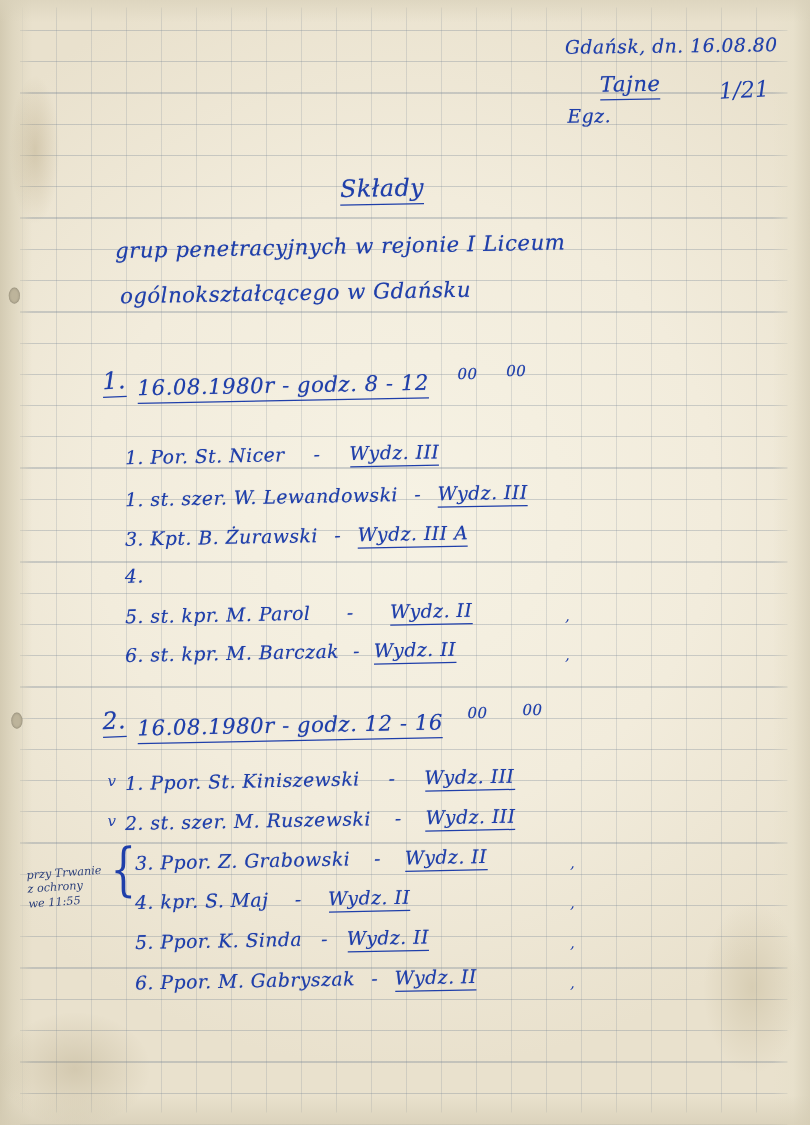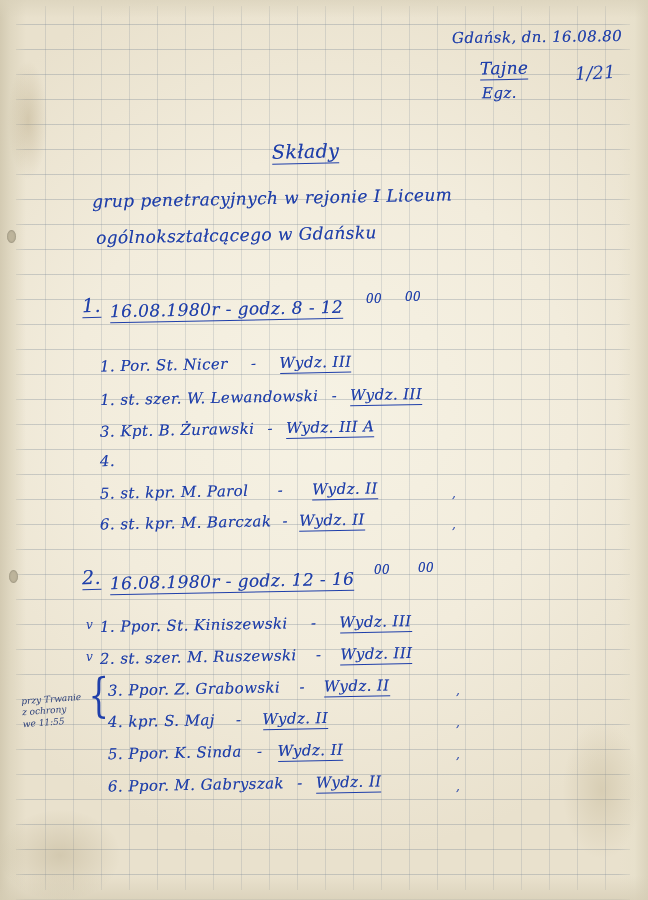--- a/index.html
+++ b/index.html
@@ -158,21 +158,21 @@
   <div class="punch-hole" style="left:9px; top:570px;"></div>
 
   <div class="stain" style="left:8px; top:60px; width:40px; height:120px; background: radial-gradient(ellipse at center, rgba(168,150,110,.35), rgba(168,150,110,0) 70%);"></div>
   <div class="stain" style="right:6px; bottom:40px; width:80px; height:140px; background: radial-gradient(ellipse at center, rgba(170,155,115,.28), rgba(170,155,115,0) 70%);"></div>
   <div class="stain" style="left:0px; bottom:0px; width:120px; height:90px; background: radial-gradient(ellipse at center, rgba(160,145,108,.3), rgba(160,145,108,0) 72%);"></div>
 
   <div class="hw md tilt4" style="left:452px; top:28px;">Gdańsk, dn. 16.08.80</div>
 
   <div class="hw lg tilt2 u" style="left:480px; top:58px;">Tajne</div>
 
-  <div class="hw md tilt4" style="left:482px; top:84px;">Egz.</div>
+  <div class="hw md tilt4" style="left:454px; top:84px;">Egz.</div>
 
   <div class="box-num" style="left:575px; top:62px;">1/21</div>
 
   <div class="hw xl tilt2 u" style="left:272px; top:140px;">Składy</div>
 
   <div class="hw lg tilt2" style="left:92px; top:188px;">grup penetracyjnych w rejonie I Liceum</div>
   <div class="hw lg tilt2" style="left:96px; top:225px;">ogólnokształcącego w Gdańsku</div>
 
   <div class="hw xl tilt3 u" style="left:82px; top:294px;">1.</div>
   <div class="hw lg tilt2 u" style="left:110px; top:299px;">

